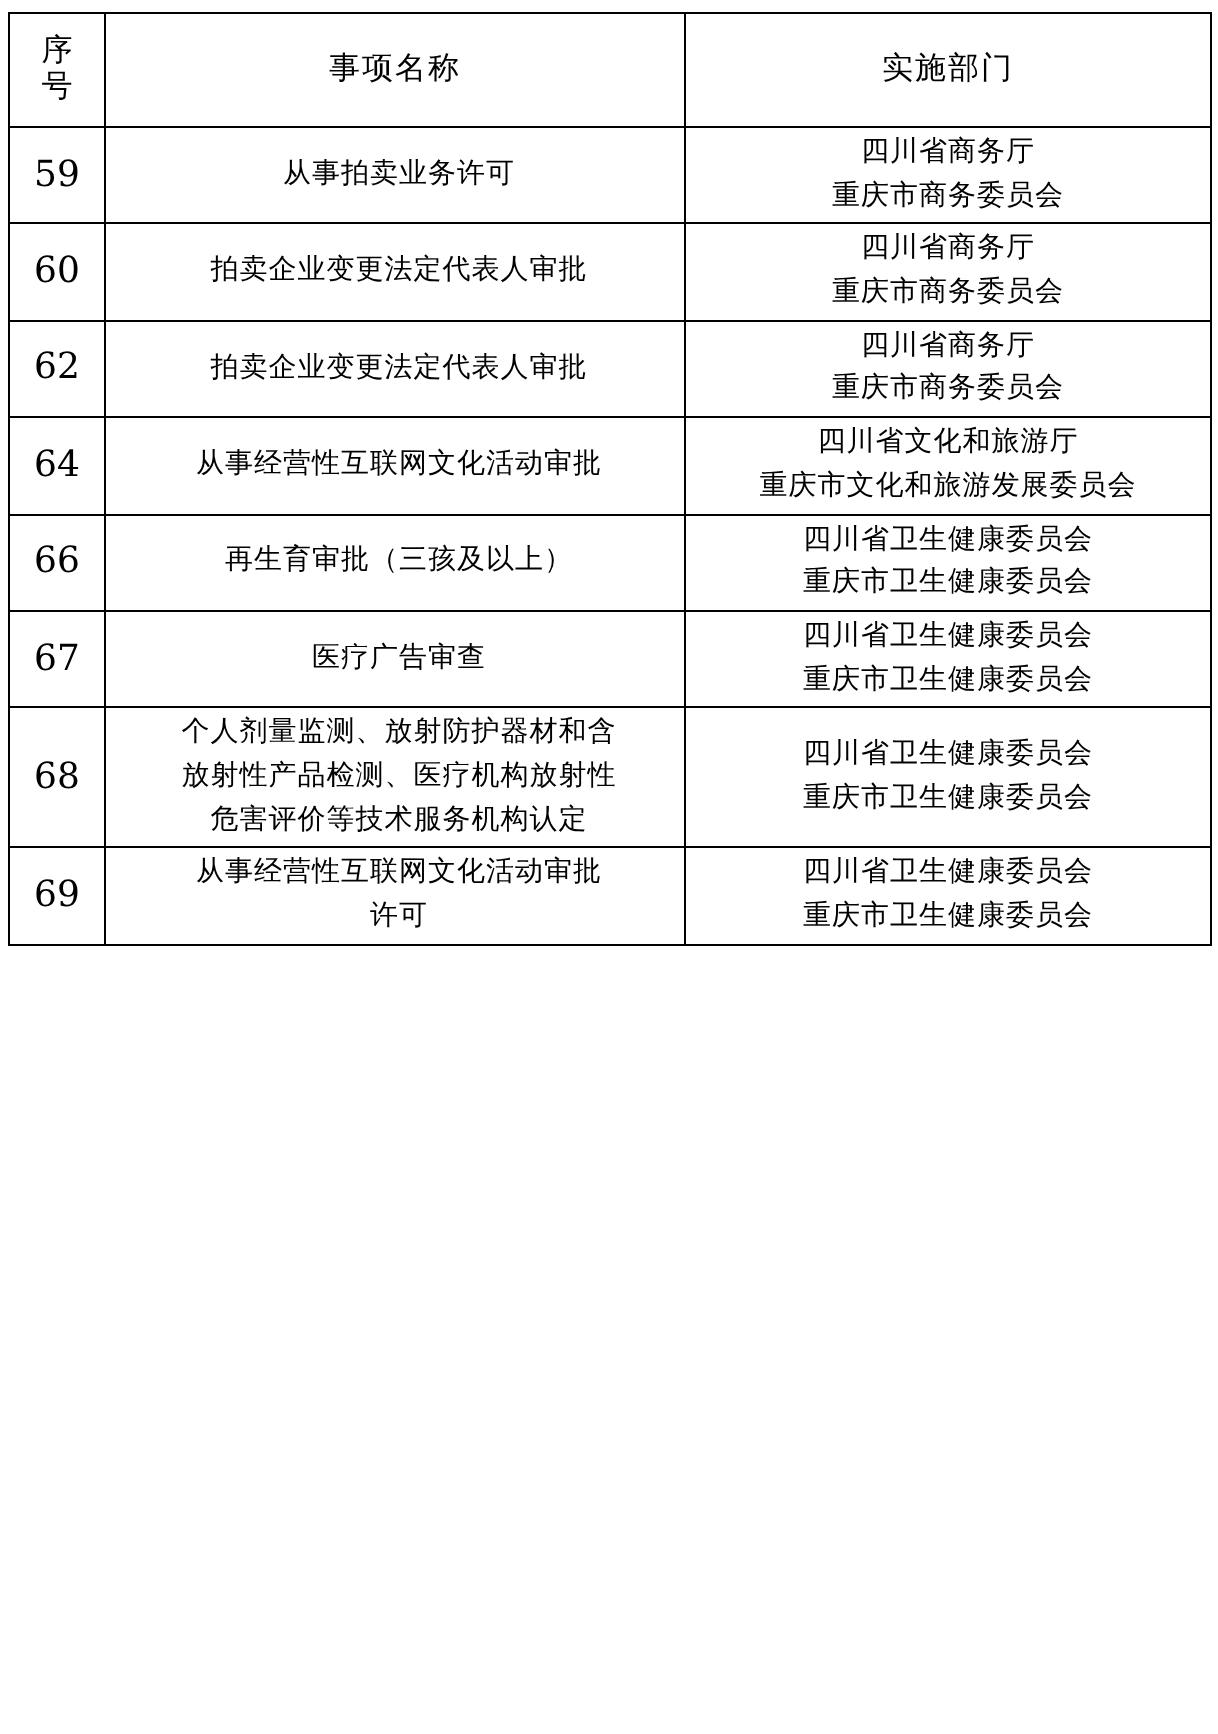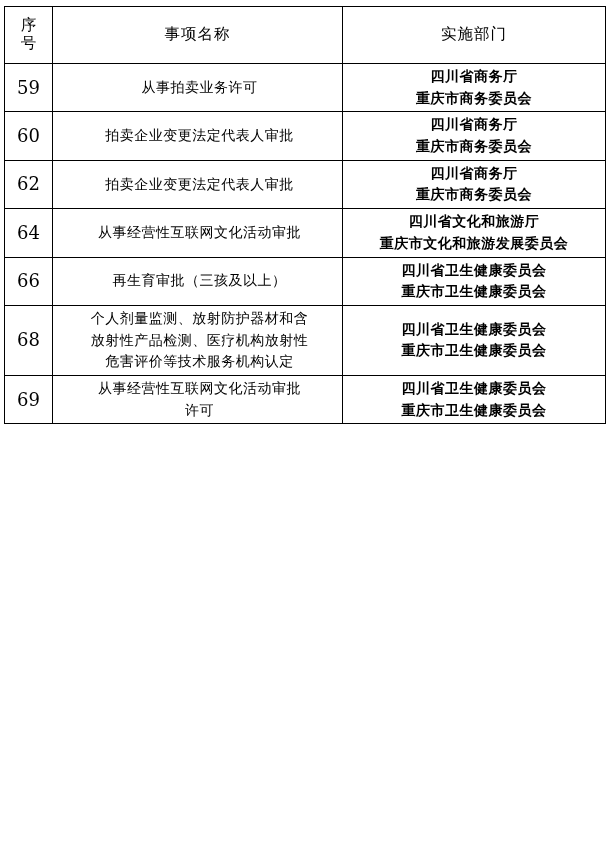--- a/index.html
+++ b/index.html
@@ -59,21 +59,20 @@
     font-size: 18px;
     letter-spacing: 0;
   }
   tbody td.name-cell {
     padding-left: 12px;
     padding-right: 8px;
   }
   tbody td.dept-cell {
     padding-left: 4px;
     padding-right: 4px;
-    font-weight: bold;
   }
   .line {
     display: block;
     white-space: nowrap;
   }
   .dept-cell .line {
     font-size: 14px;
   }
 </style>
 </head>
@@ -141,20 +140,30 @@
           <td class="num-cell">66</td>
           <td class="name-cell">
             <span class="line">再生育审批（三孩及以上）</span>
           </td>
           <td class="dept-cell">
             <span class="line">四川省卫生健康委员会</span>
             <span class="line">重庆市卫生健康委员会</span>
           </td>
         </tr>
         <tr>
+          <td class="num-cell">67</td>
+          <td class="name-cell">
+            <span class="line">医疗广告审查</span>
+          </td>
+          <td class="dept-cell">
+            <span class="line">四川省卫生健康委员会</span>
+            <span class="line">重庆市卫生健康委员会</span>
+          </td>
+        </tr>
+        <tr>
           <td class="num-cell">68</td>
           <td class="name-cell">
             <span class="line">个人剂量监测、放射防护器材和含</span>
             <span class="line">放射性产品检测、医疗机构放射性</span>
             <span class="line">危害评价等技术服务机构认定</span>
           </td>
           <td class="dept-cell">
             <span class="line">四川省卫生健康委员会</span>
             <span class="line">重庆市卫生健康委员会</span>
           </td>

